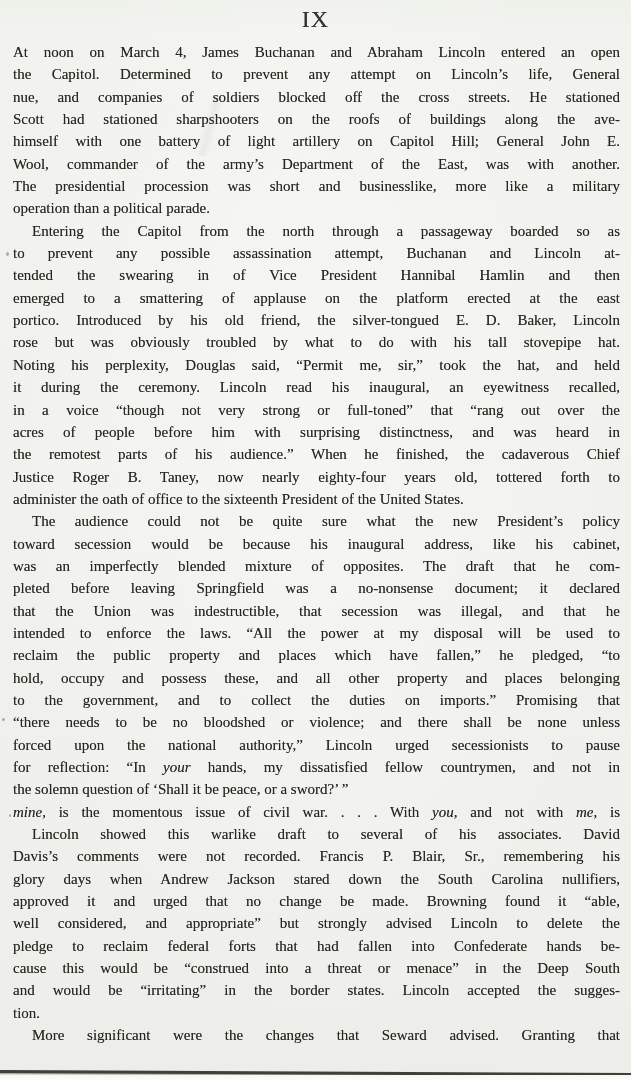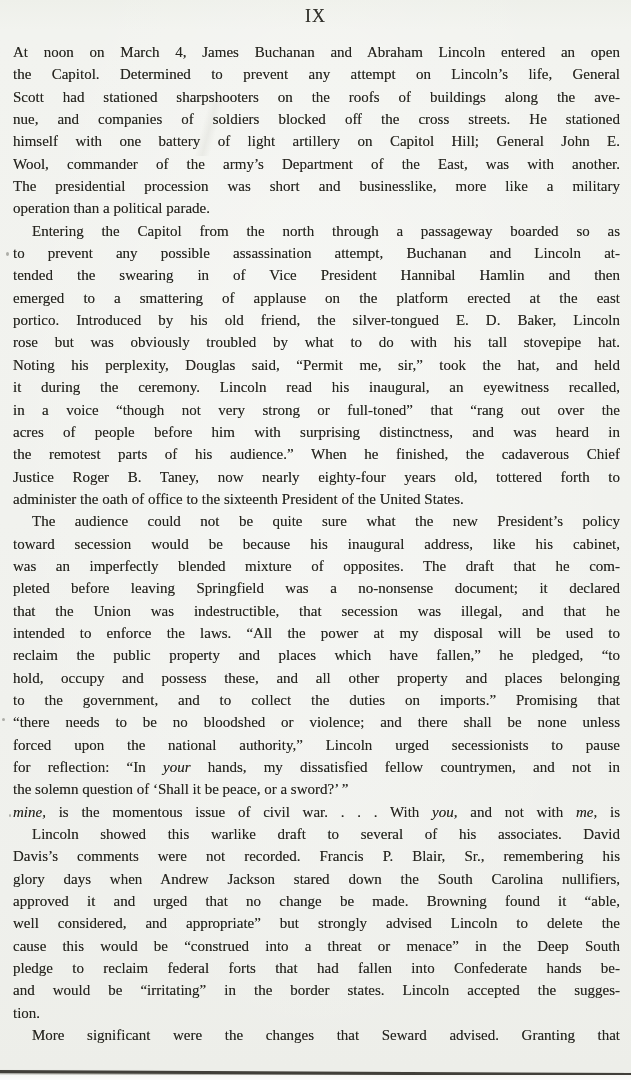--- a/index.html
+++ b/index.html
@@ -14,21 +14,21 @@
     overflow: hidden;
     background:
       radial-gradient(ellipse at 50% 40%, rgba(255,255,255,0.35), rgba(0,0,0,0) 70%),
       linear-gradient(180deg, #eef0ea 0px, #f2f3ef 30px, #f1f2ee 520px, #eff0ec 900px, #edeee9 1068px);
     color: #26251f;
   }
   .page-number {
     position: absolute;
     top: 6px; left: 0; width: 100%;
     text-align: center;
-    font-size: 18px;
+    font-size: 24px;
     letter-spacing: 1px;
     color: #33322c;
     text-shadow: 0 0 0.6px rgba(40,40,34,0.55);
   }
   .textblock {
     position: absolute;
     left: 13px; top: 41px; width: 607px;
   }
   .paragraph { margin: 0; padding: 0; }
   .line {
@@ -74,22 +74,22 @@
 </head>
 <body>
 
 <div class="scan-page">
   <div class="crease"></div>
   <div class="page-number">IX</div>
   <div class="textblock">
       <div class="paragraph">
         <div class="line">At noon on March 4, James Buchanan and Abraham Lincoln entered an open</div>
         <div class="line">the Capitol. Determined to prevent any attempt on Lincoln’s life, General</div>
+        <div class="line">nue, and companies of soldiers blocked off the cross streets. He stationed</div>
         <div class="line">Scott had stationed sharpshooters on the roofs of buildings along the ave-</div>
-        <div class="line">nue, and companies of soldiers blocked off the cross streets. He stationed</div>
         <div class="line">himself with one battery of light artillery on Capitol Hill; General John E.</div>
         <div class="line">Wool, commander of the army’s Department of the East, was with another.</div>
         <div class="line">The presidential procession was short and businesslike, more like a military</div>
         <div class="line endline">operation than a political parade.</div>
       </div>
       <div class="paragraph">
         <div class="line indent">Entering the Capitol from the north through a passageway boarded so as</div>
         <div class="line">to prevent any possible assassination attempt, Buchanan and Lincoln at-</div>
         <div class="line">tended the swearing in of Vice President Hannibal Hamlin and then</div>
         <div class="line">emerged to a smattering of applause on the platform erected at the east</div>
@@ -118,22 +118,22 @@
         <div class="line"><span>for reflection: “In </span><span class="it">your</span><span> hands, my dissatisfied fellow countrymen, and not in</span></div>
         <div class="line endline">the solemn question of ‘Shall it be peace, or a sword?’ ”</div>
         <div class="line"><span class="it">mine,</span><span> is the momentous issue of civil war. . . . With </span><span class="it">you,</span><span> and not with </span><span class="it">me,</span><span> is</span></div>
       </div>
       <div class="paragraph">
         <div class="line indent">Lincoln showed this warlike draft to several of his associates. David</div>
         <div class="line">Davis’s comments were not recorded. Francis P. Blair, Sr., remembering his</div>
         <div class="line">glory days when Andrew Jackson stared down the South Carolina nullifiers,</div>
         <div class="line">approved it and urged that no change be made. Browning found it “able,</div>
         <div class="line">well considered, and appropriate” but strongly advised Lincoln to delete the</div>
+        <div class="line">pledge to reclaim federal forts that had fallen into Confederate hands be-</div>
         <div class="line">cause this would be “construed into a threat or menace” in the Deep South</div>
-        <div class="line">pledge to reclaim federal forts that had fallen into Confederate hands be-</div>
         <div class="line">and would be “irritating” in the border states. Lincoln accepted the sugges-</div>
         <div class="line endline">tion.</div>
       </div>
       <div class="paragraph">
         <div class="line indent">More significant were the changes that Seward advised. Granting that</div>
       </div>
     </div>
   <div class="speck s1"></div>
   <div class="speck s2"></div>
   <div class="speck s3"></div>

